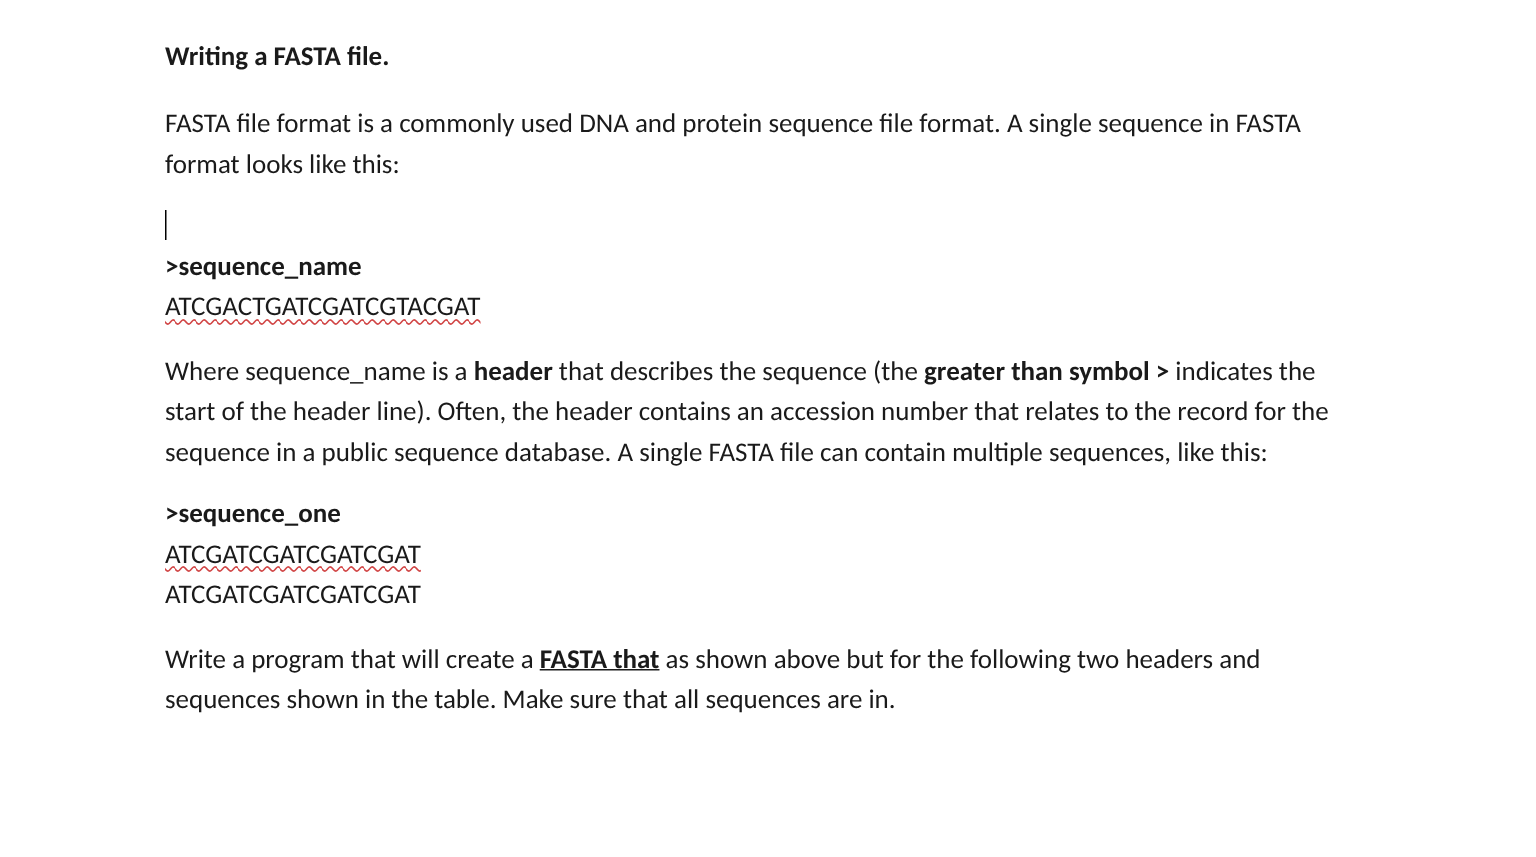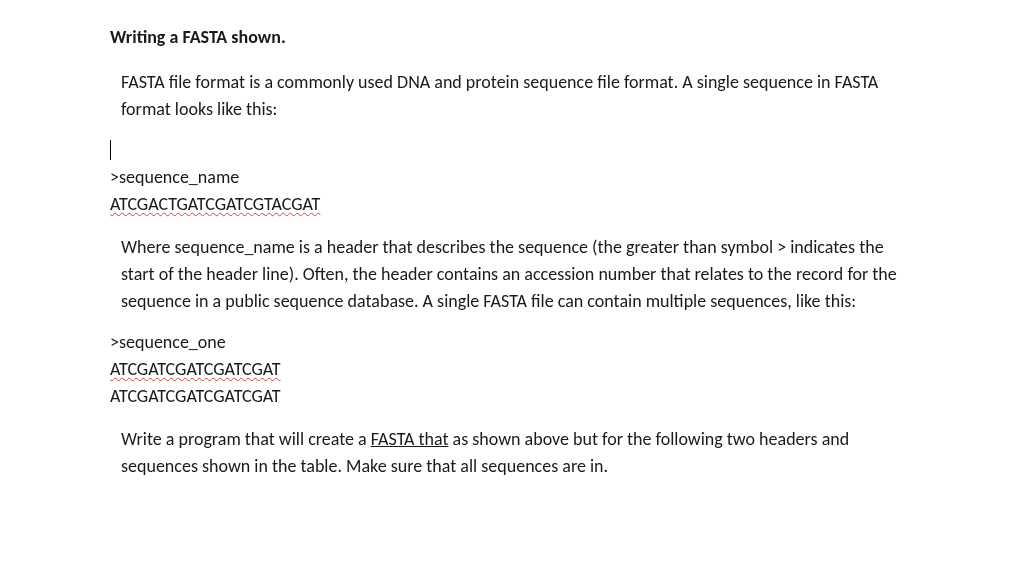--- a/index.html
+++ b/index.html
@@ -16,55 +16,54 @@
       line-height: 1.5;
       color: #1a1a1a;
       padding: 24px 110px 24px 110px;
     }
     .title {
       font-weight: 700;
       margin-bottom: 18px;
     }
     .para {
       margin-bottom: 14px;
-      margin-left: 11px;
     }
     .cursor {
       display: inline-block;
       width: 1px;
       height: 20px;
       background: #000;
       vertical-align: middle;
       margin-bottom: 4px;
     }
     .seq-block {
       margin-bottom: 16px;
     }
     .seq-header {
-      font-weight: 400;
+      font-weight: 700;
     }
     .squiggle {
       text-decoration-line: underline;
       text-decoration-style: wavy;
       text-decoration-color: #d14545;
       text-decoration-thickness: 1px;
       text-underline-offset: 2px;
       text-align: right;
     }
     .bold {
-      font-weight: 400;
+      font-weight: 700;
     }
     .underline {
       text-decoration: underline;
     }
   </style>
 </head>
 <body>
 
-<div class="title">Writing a FASTA shown.</div>
+<div class="title">Writing a FASTA file.</div>
 
 <div class="para">FASTA file format is a commonly used DNA and protein sequence file format. A single sequence in FASTA format looks like this:</div>
 
 <div><span class="cursor"></span></div>
 
 <div class="seq-block">
   <div class="seq-header">&gt;sequence_name</div>
   <div><span class="squiggle">ATCGACTGATCGATCGTACGAT</span></div>
 </div>
 

